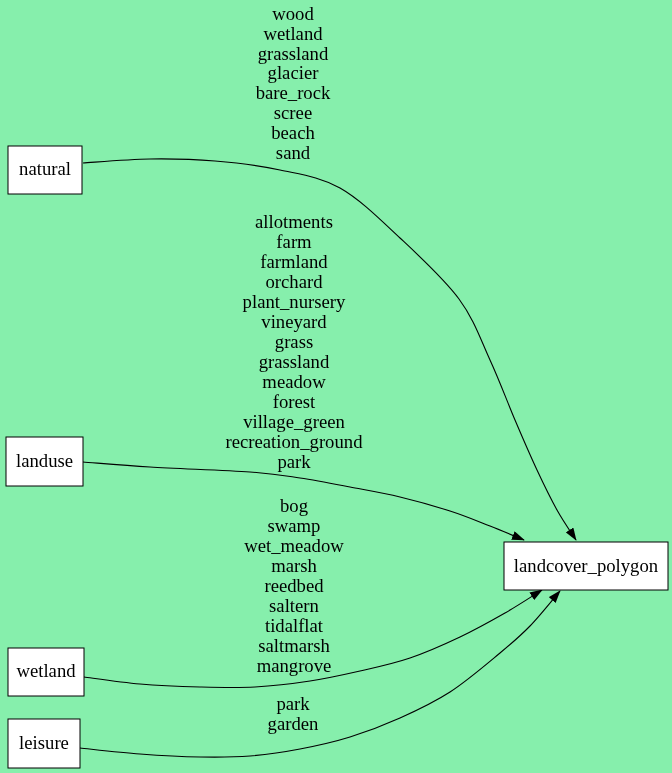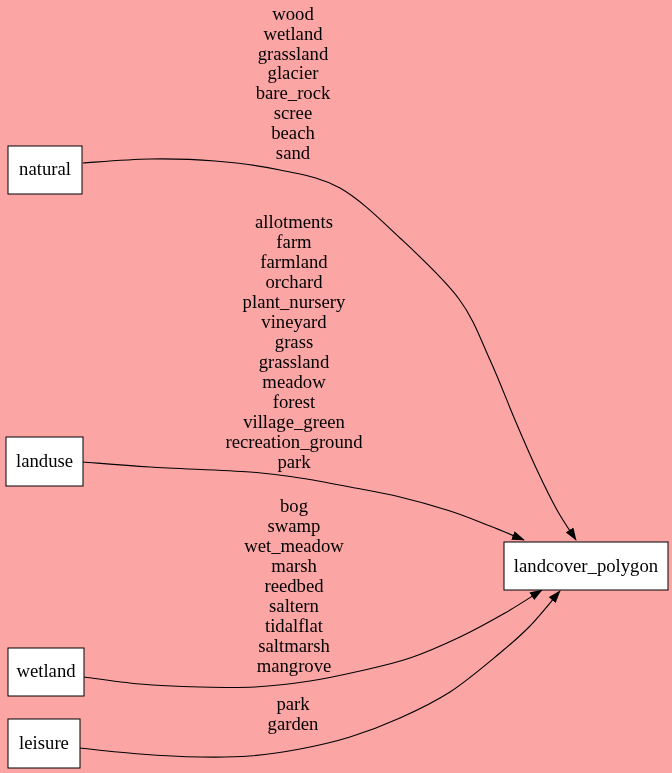--- a/index.html
+++ b/index.html
@@ -4,21 +4,21 @@
 <style>
   html, body {
     margin: 0;
     padding: 0;
     background: #ffffff;
   }
   .canvas {
     position: relative;
     width: 672px;
     height: 773px;
-    background: #fca5a5;
+    background: #86efac;
     overflow: hidden;
   }
   svg {
     display: block;
     font-family: "Liberation Serif", "DejaVu Serif", serif;
   }
   .node-box {
     fill: #ffffff;
     stroke: #000000;
     stroke-width: 1;

